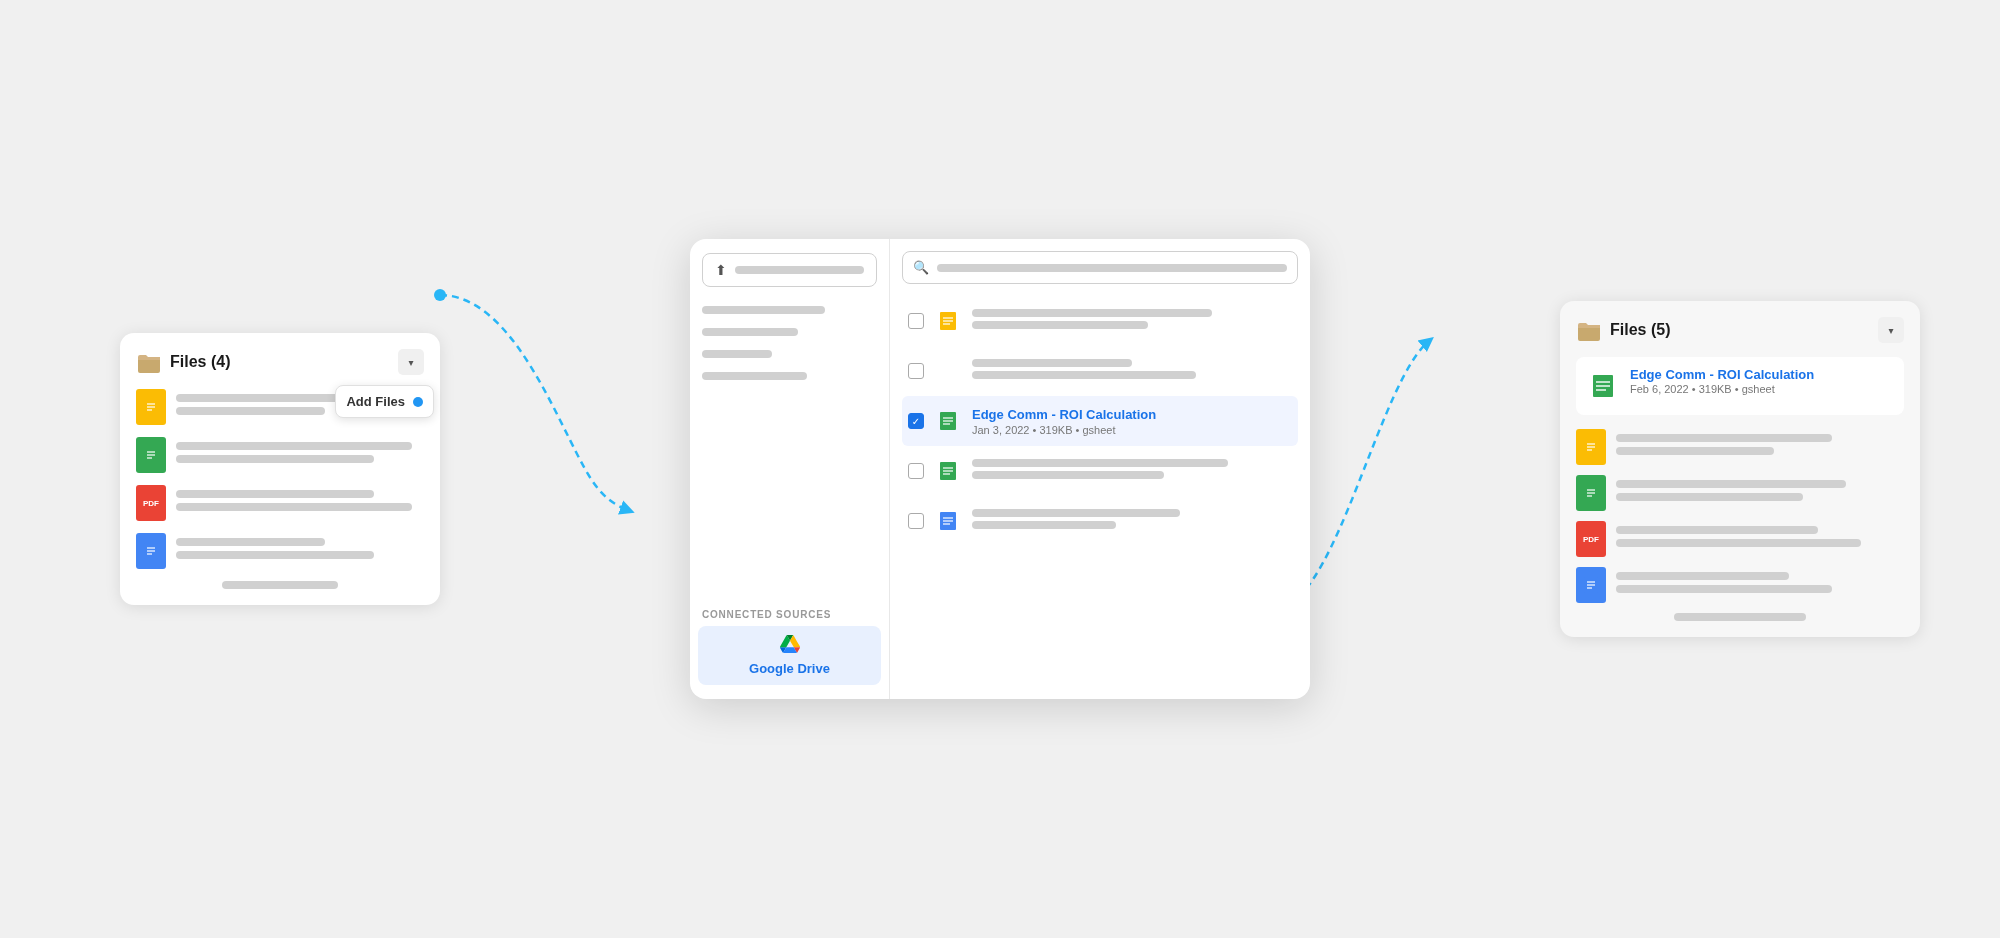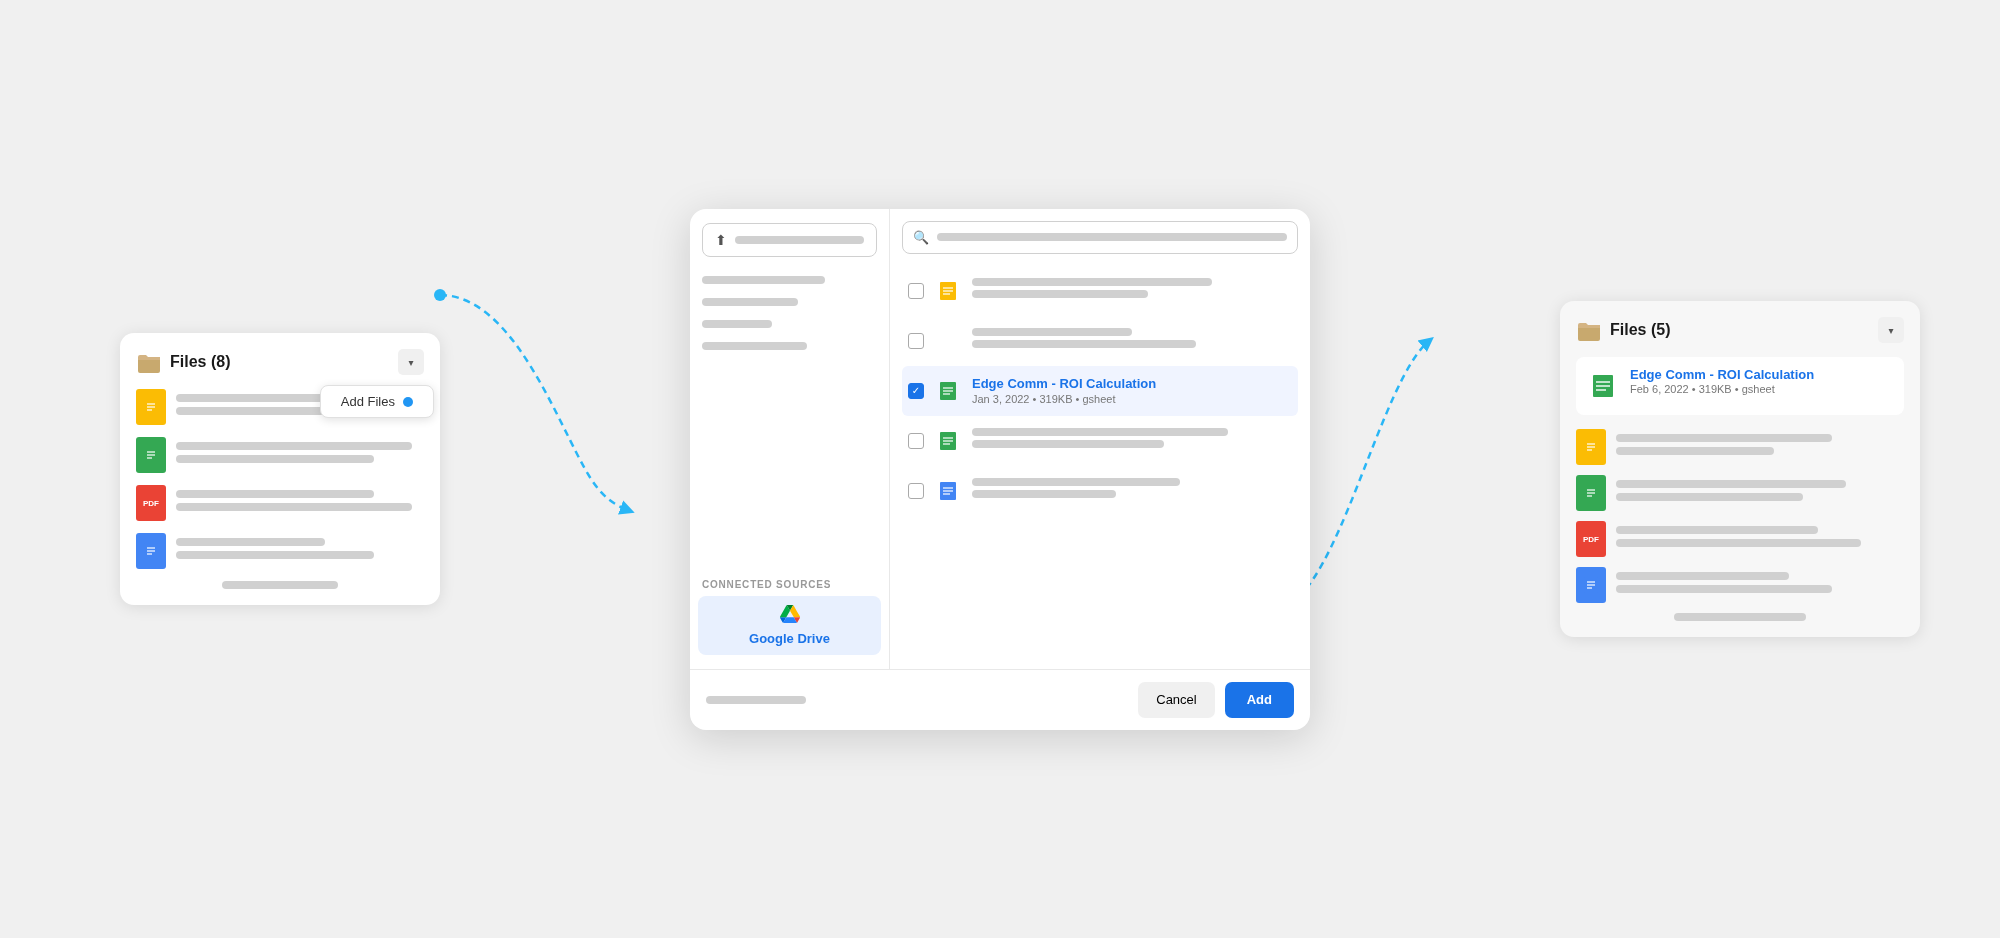--- a/index.html
+++ b/index.html
@@ -120,23 +120,23 @@
     }
 
     
     .add-files-tooltip {
       position: absolute;
       top: 36px;
       right: -10px;
       background: white;
       border: 1px solid #e0e0e0;
       border-radius: 8px;
-      padding: 8px 20px;
+      padding: 8px 10px;
       font-size: 13px;
-      font-weight: 400;
+      font-weight: 700;
       color: #333;
       box-shadow: 0 2px 10px rgba(0,0,0,0.12);
       white-space: nowrap;
       z-index: 10;
       display: flex;
       align-items: center;
       gap: 8px;
     }
 
     .add-files-dot {
@@ -461,21 +461,21 @@
   </svg>
 
   <div class="left-panel">
     <div class="panel-header">
       <div class="panel-title-group">
 
         <svg width="26" height="26" viewBox="0 0 26 26">
           <rect x="2" y="8" width="22" height="16" rx="2" fill="#C8A96E"></rect>
           <path d="M2 11 L2 8 Q2 6 4 6 L10 6 L12 8 L24 8 L24 11 Z" fill="#D4B483"></path>
         </svg>
-        <span class="panel-title">Files (8)</span>
+        <span class="panel-title">Files (4)</span>
       </div>
       <div style="position:relative;">
         <button class="dropdown-btn">▾</button>
 
         <div class="add-files-tooltip">
           <span>Add Files</span>
           <div class="add-files-dot"></div>
         </div>
       </div>
     </div>
@@ -656,27 +656,20 @@
             <div class="file-info">
               <div class="line-bar" style="width:65%;margin-bottom:4px;"></div>
               <div class="line-bar" style="width:45%;"></div>
             </div>
           </div>
 
         </div>
       </div>
     </div>
 
-    <div class="modal-footer">
-      <div class="footer-bar-left"></div>
-      <div class="footer-btns">
-        <button class="btn-cancel">Cancel</button>
-        <button class="btn-add">Add</button>
-      </div>
-    </div>
   </div>
 
   <div class="right-panel">
     <div class="panel-header">
       <div class="panel-title-group">
         <svg width="26" height="26" viewBox="0 0 26 26">
           <rect x="2" y="8" width="22" height="16" rx="2" fill="#C8A96E"></rect>
           <path d="M2 11 L2 8 Q2 6 4 6 L10 6 L12 8 L24 8 L24 11 Z" fill="#D4B483"></path>
         </svg>
         <span class="panel-title">Files (5)</span>

